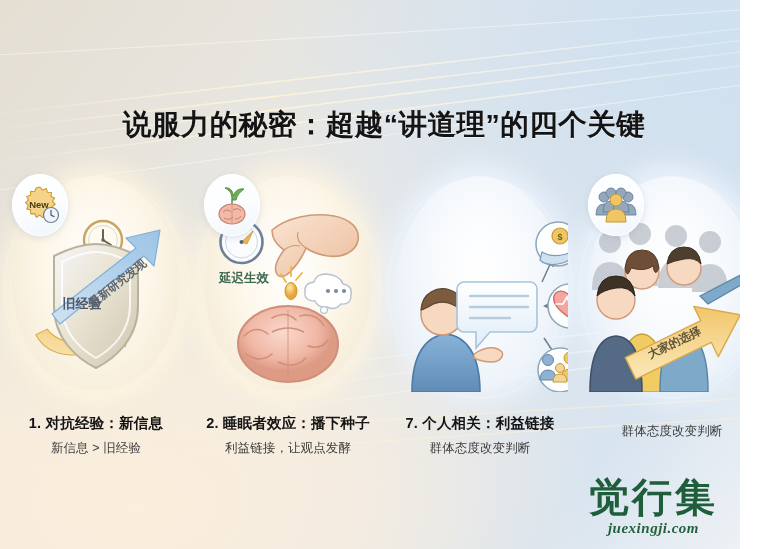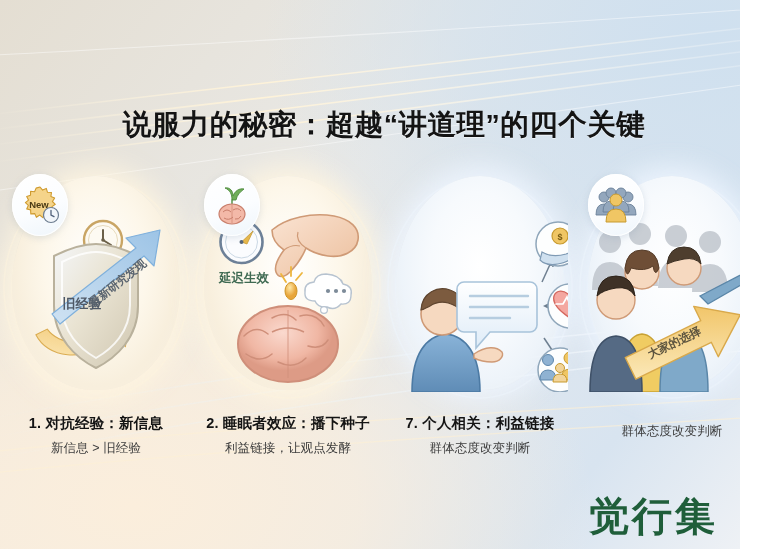--- a/index.html
+++ b/index.html
@@ -523,15 +523,16 @@
       <div class="cap-head">7. 个人相关：利益链接</div>
       <div class="cap-sub">群体态度改变判断</div>
     </div>
     <div class="cap">
       <div class="cap-sub">群体态度改变判断</div>
     </div>
   </div>
 
   <div class="watermark">
     <div class="wm-cn">觉行集</div>
+    <div class="wm-en">juexingji.com</div>
   </div>
 
 </div>
 
 </body></html>

